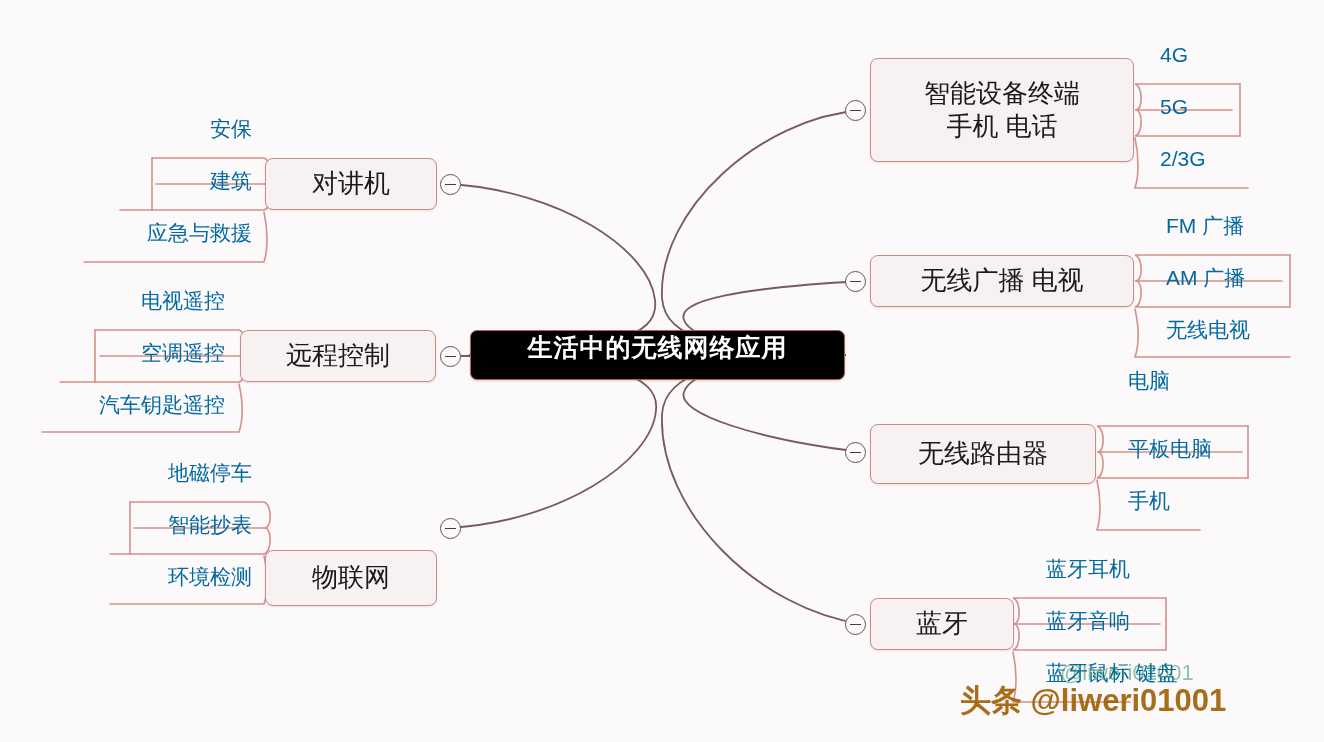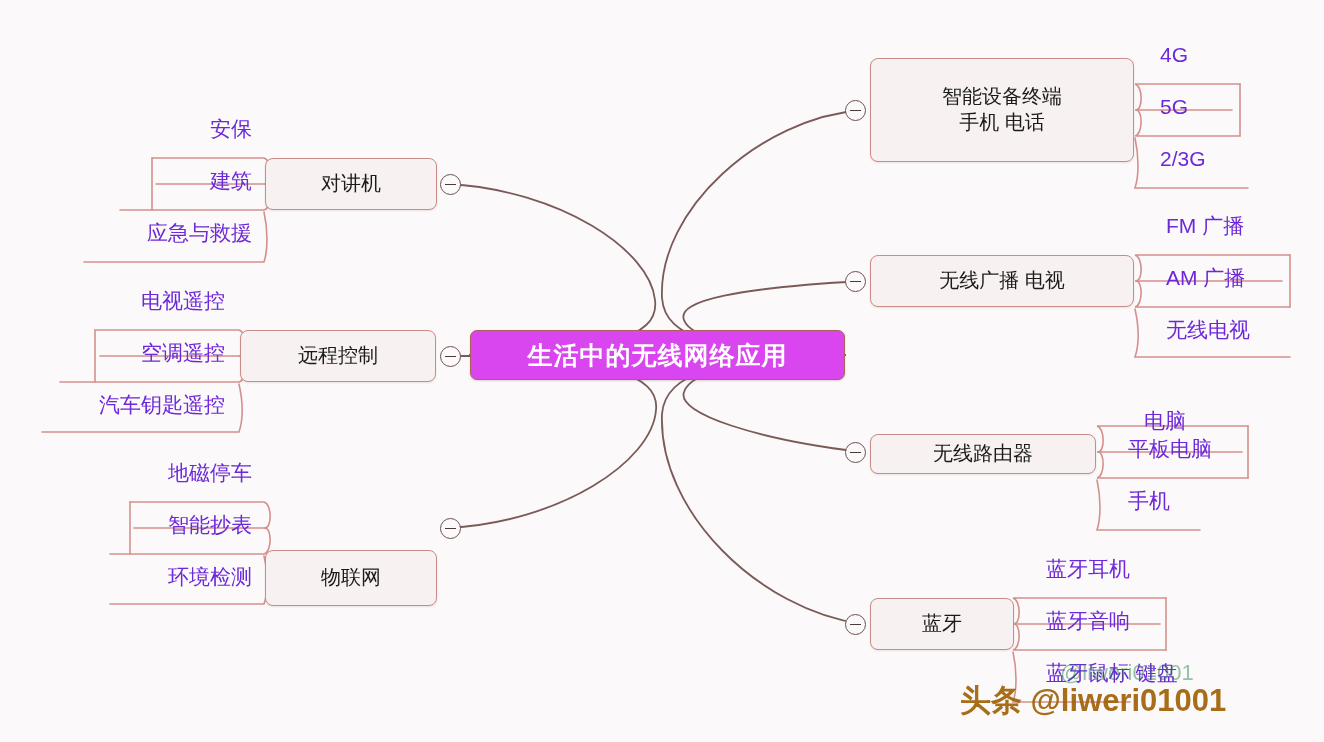--- a/index.html
+++ b/index.html
@@ -26,23 +26,23 @@
     width: 1324px;
     height: 742px;
     pointer-events: none;
   }
 
   
   .central-node {
     position: absolute;
     box-sizing: border-box;
     display: flex;
-    align-items: center;
+    align-items: flex-start;
     justify-content: center;
-    background: #d946ef;
+    background: #000000;
     border: 1px solid #b15f5b;
     border-radius: 7px;
     color: #ffffff;
     font-size: 25px;
     font-weight: bold;
     letter-spacing: 1px;
     white-space: nowrap;
     box-shadow: 0 1px 2px rgba(140,80,78,0.25);
   }
 
@@ -51,35 +51,35 @@
     position: absolute;
     box-sizing: border-box;
     display: flex;
     flex-direction: column;
     align-items: center;
     justify-content: center;
     background: #f8f1f1;
     border: 1.4px solid #c98c87;
     border-radius: 8px;
     color: #1b1b1b;
-    font-size: 20px;
+    font-size: 26px;
     white-space: nowrap;
     box-shadow: 0 1px 2px rgba(160,110,108,0.18);
   }
   .branch-node .node-line {
     line-height: 1.28;
   }
 
   
   .leaf-node {
     position: absolute;
     box-sizing: border-box;
     display: flex;
     align-items: center;
-    color: #6d28d9;
+    color: #0369a1;
     font-size: 21px;
     white-space: nowrap;
   }
   .leaf-node.align-right {
     justify-content: flex-end;
   }
   .leaf-node.align-left {
     justify-content: flex-start;
   }
 
@@ -256,25 +256,25 @@
   <div class="leaf-node align-left" style="left:1166px; top:209px; width:165px; height:34px;">
     <span>FM 广播</span>
   </div>
   <div class="leaf-node align-left" style="left:1166px; top:261px; width:165px; height:34px;">
     <span>AM 广播</span>
   </div>
   <div class="leaf-node align-left" style="left:1166px; top:313px; width:165px; height:34px;">
     <span>无线电视</span>
   </div>
 
-  <div class="branch-node" style="left:870px; top:434px; width:226px; height:40px;">
+  <div class="branch-node" style="left:870px; top:424px; width:226px; height:60px;">
     <span class="node-line">无线路由器</span>
   </div>
   <div class="collapse-toggle" style="left:845px; top:442px;"></div>
-  <div class="leaf-node align-left" style="left:1128px; top:404px; width:170px; height:34px;margin-left:16px;">
+  <div class="leaf-node align-left" style="left:1128px; top:364px; width:170px; height:34px;">
     <span>电脑</span>
   </div>
   <div class="leaf-node align-left" style="left:1128px; top:432px; width:170px; height:34px;align-items:center;">
     <span>平板电脑</span>
   </div>
   <div class="leaf-node align-left" style="left:1128px; top:484px; width:170px; height:34px;">
     <span>手机</span>
   </div>
 
   <div class="branch-node" style="left:870px; top:598px; width:144px; height:52px;">

